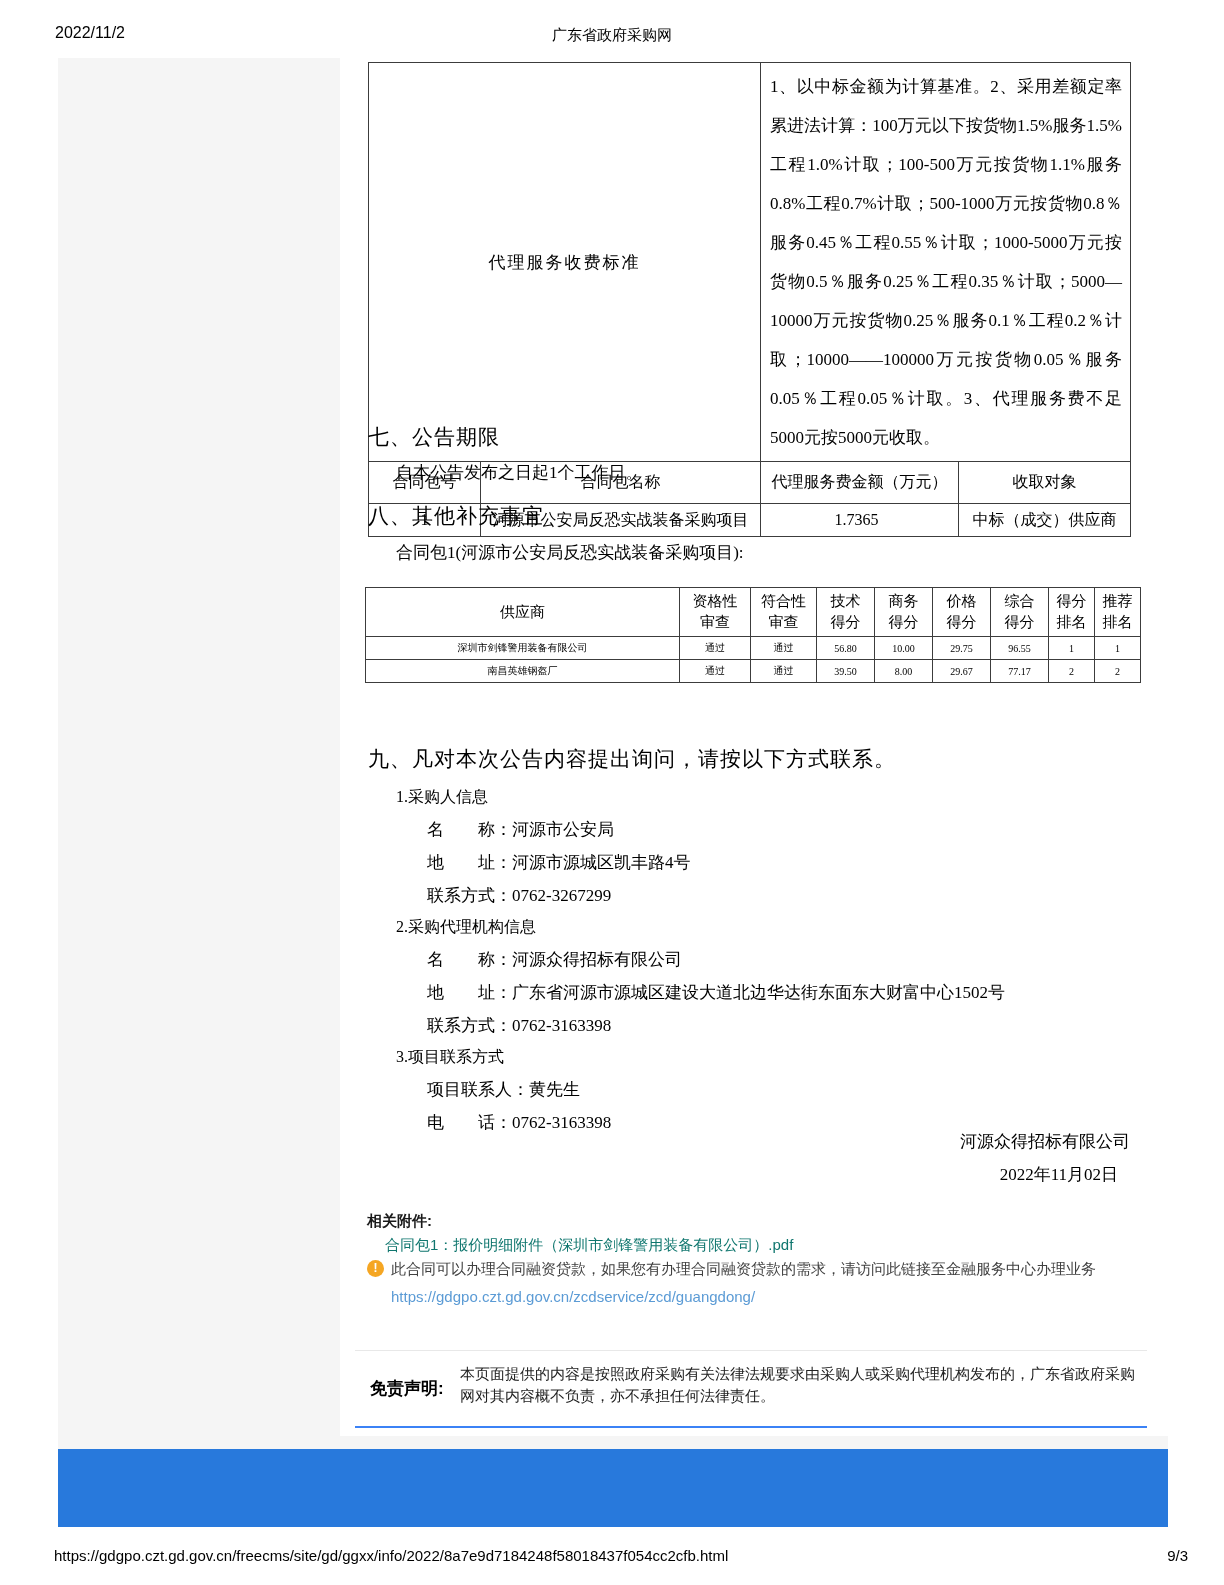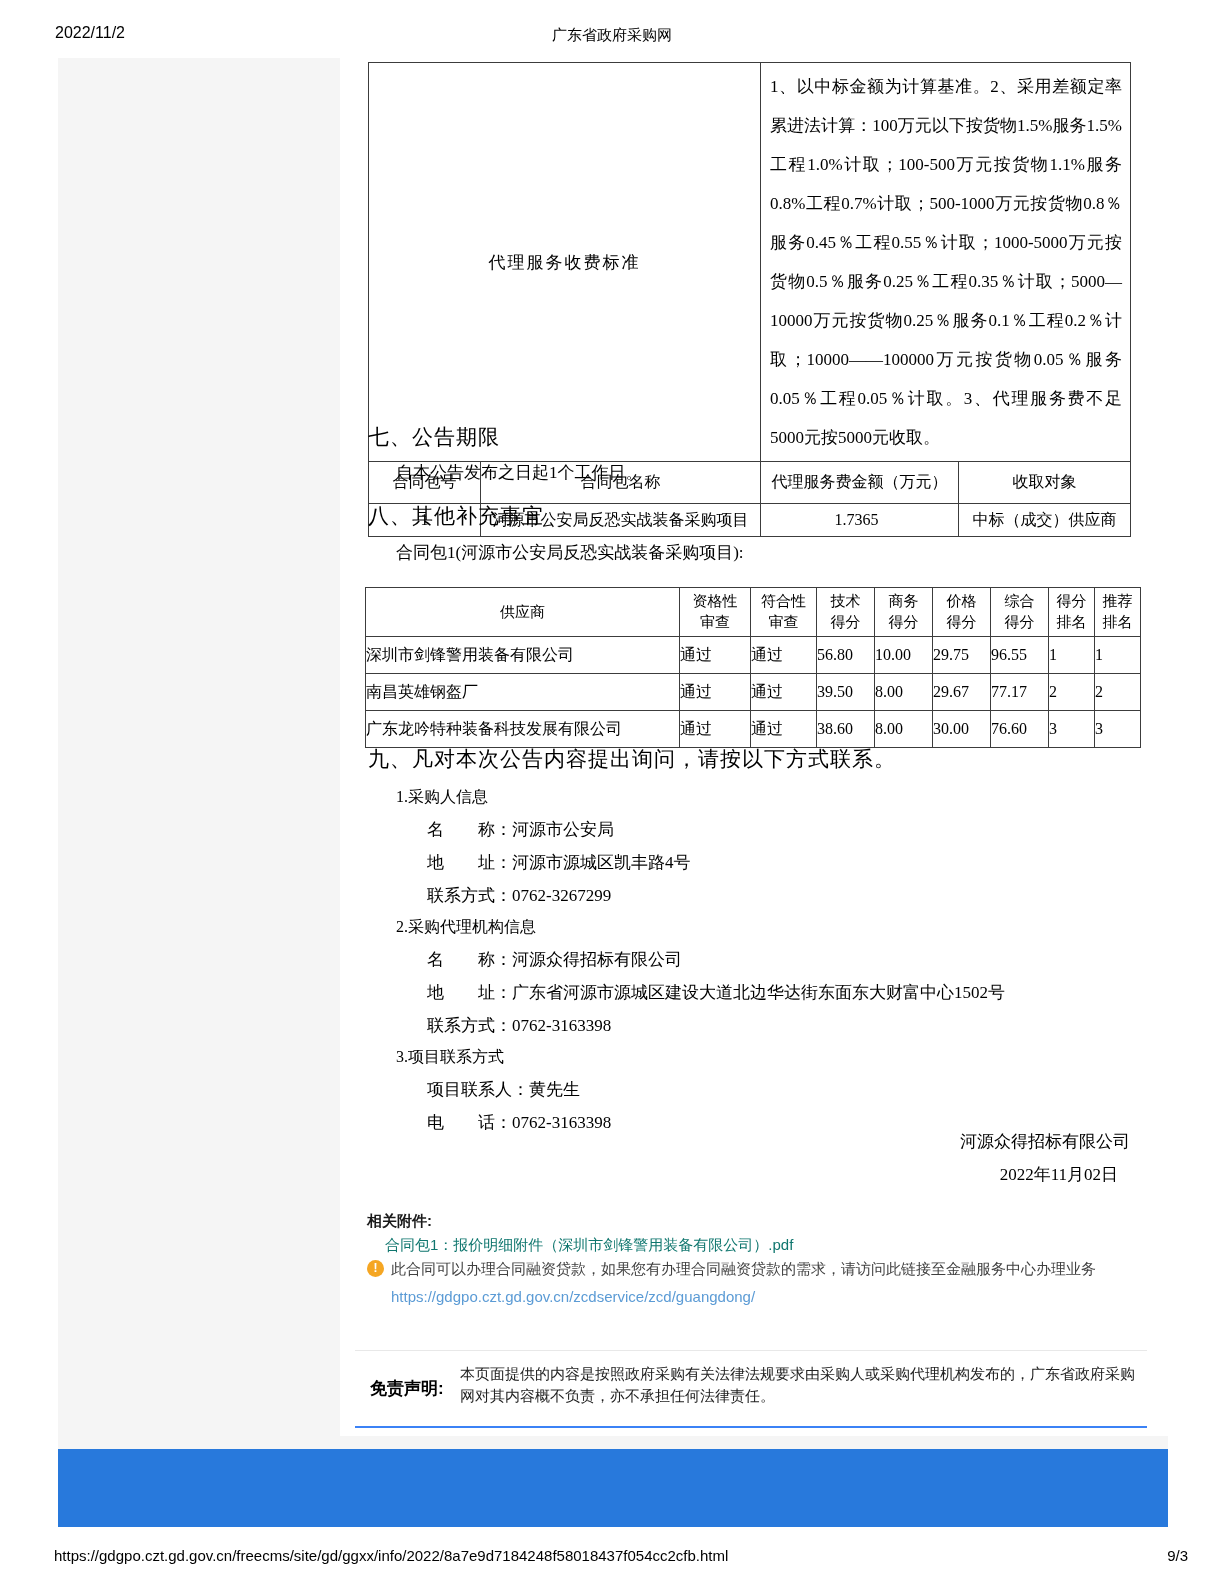--- a/index.html
+++ b/index.html
@@ -26,21 +26,21 @@
   .fee-table .std-label { text-align:center; font-size:17px; letter-spacing:2px; }
   .fee-table .std-text  { font-size:17px; line-height:39px; text-align:justify;
                           padding:4px 8px 4px 9px; }
   .fee-table .hdr td { height:42px; text-align:center; font-size:16px; font-weight:400; }
   .fee-table .data td { height:33px; font-size:16px; text-align:center; }
   .fee-table .amount { text-align:right; padding-right:6px; }
 
   .score-table { left:365px; top:587px; width:775px; }
   .score-table th { height:49px; font-size:15px; font-weight:400; text-align:center;
                     white-space:pre-line; line-height:21px; }
-  .score-table td { height:37px; font-size:16px; }
+  .score-table td { height:23px; font-size:10px; text-align:center; }
 
   
   .h-sec { font-size:21px; letter-spacing:1px; }
   .body-line { font-size:17px; }
   .contact-group { font-size:16px;text-align:right; }
   .contact-item { font-size:17px; }
   .sig { left:368px; width:762px; text-align:right; font-size:17px; }
 
   
   .attach-label { left:367px; top:1212px; font-size:15px; color:#1a1a1a; font-weight:700; }
@@ -147,31 +147,20 @@
     <td>南昌英雄钢盔厂</td>
     <td>通过</td>
     <td>通过</td>
     <td>39.50</td>
     <td>8.00</td>
     <td>29.67</td>
     <td>77.17</td>
     <td>2</td>
     <td>2</td>
   </tr>
-  <tr>
-    <td>广东龙吟特种装备科技发展有限公司</td>
-    <td>通过</td>
-    <td>通过</td>
-    <td>38.60</td>
-    <td>8.00</td>
-    <td>30.00</td>
-    <td>76.60</td>
-    <td>3</td>
-    <td>3</td>
-  </tr>
 </tbody>
   </table>
 
 <div class="abs h-sec" style="left:368px; top:745px;">九、凡对本次公告内容提出询问，请按以下方式联系。</div>
 <div class="abs contact-group" style="left:396px; top:787px;">1.采购人信息</div>
 <div class="abs contact-item" style="left:427px; top:818px;">名　　称：河源市公安局</div>
 <div class="abs contact-item" style="left:427px; top:851px;">地　　址：河源市源城区凯丰路4号</div>
 <div class="abs contact-item" style="left:427px; top:884px;">联系方式：0762-3267299</div>
 <div class="abs contact-group" style="left:396px; top:917px;">2.采购代理机构信息</div>
 <div class="abs contact-item" style="left:427px; top:948px;">名　　称：河源众得招标有限公司</div>

